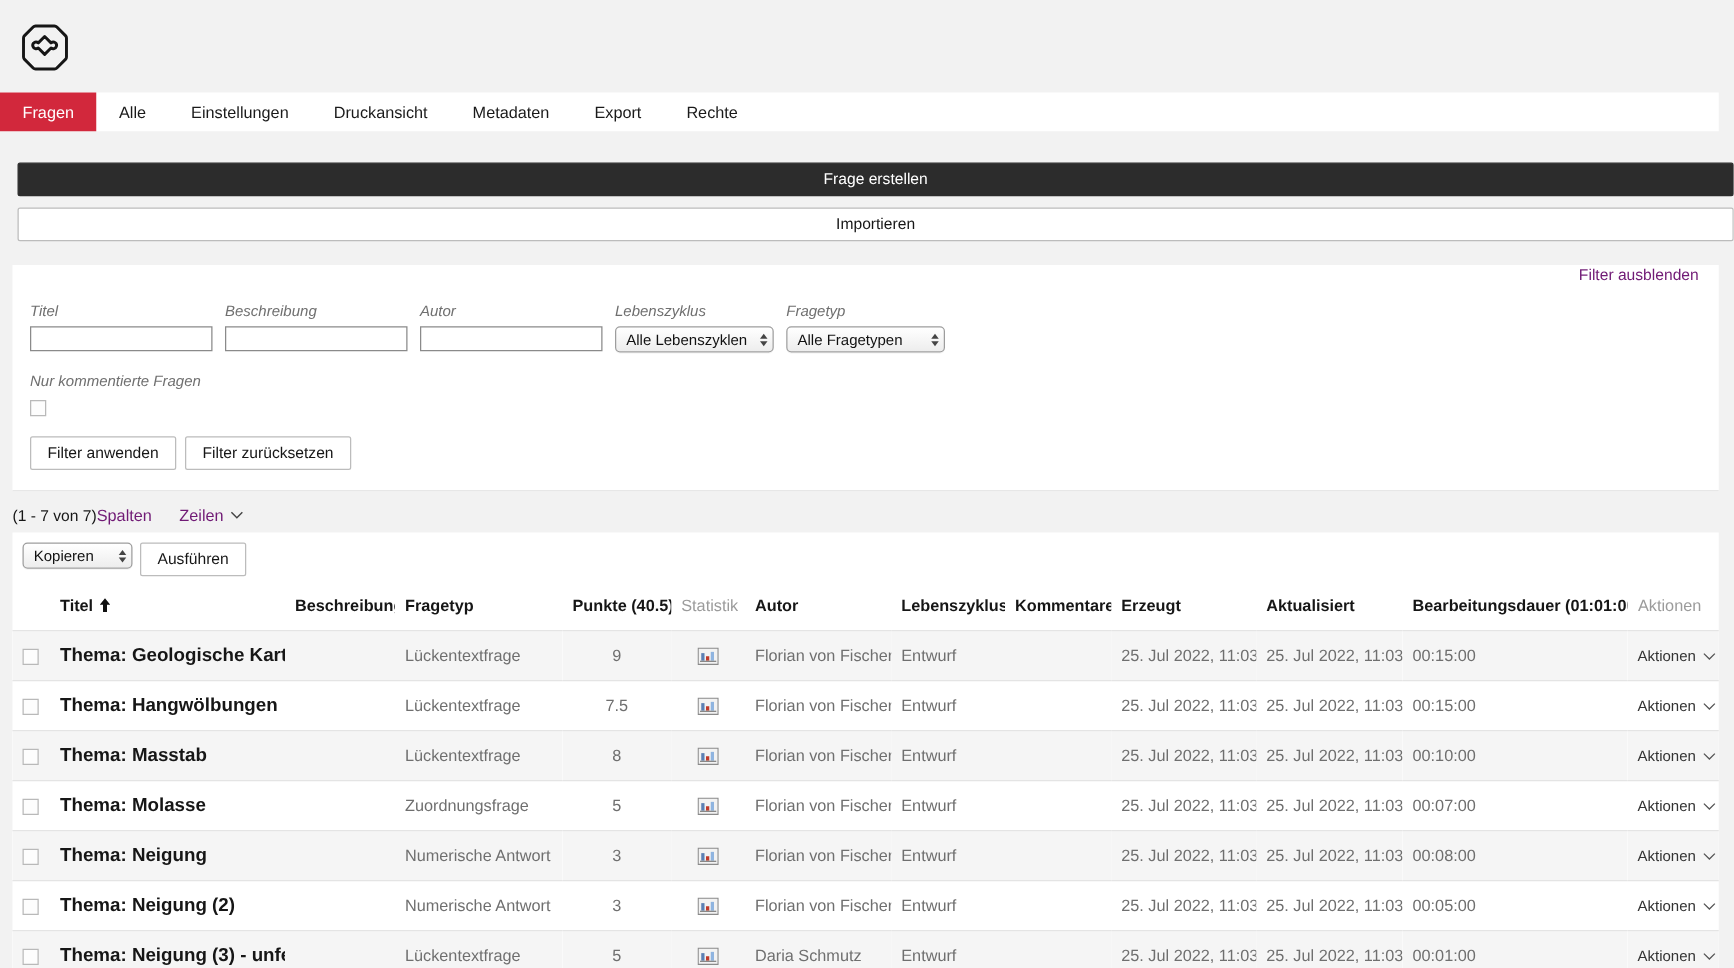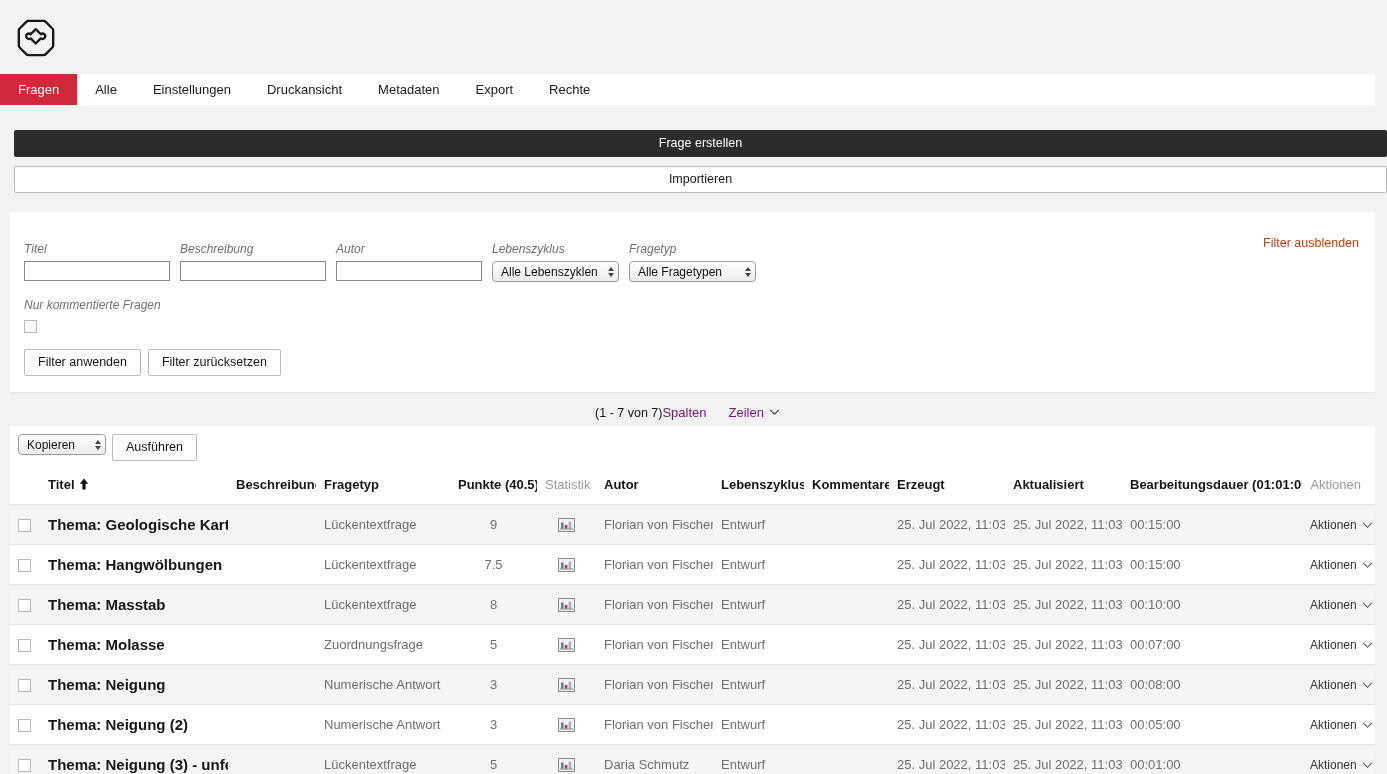--- a/index.html
+++ b/index.html
@@ -27,40 +27,40 @@
   .tab-bar{background:#fff;margin-right:12px;display:flex;align-items:stretch;height:31px;}
   .tab{display:flex;align-items:center;padding:0 18px;font-size:13px;color:#1a1a1a;cursor:pointer;}
   .tab.active{background:var(--accent);color:#fff;}
   
   .toolbar{padding:25px 0 0 14px;display:flex;gap:9px;flex-direction:column;}
   .btn{display:inline-block;border:1px solid var(--border);background:#fff;color:var(--text-dark);
        font-size:12.5px;font-family:inherit;padding:5px 13px;border-radius:2px;cursor:pointer;line-height:1.2;}
   .btn.primary{background:var(--dark-btn);border-color:var(--dark-btn);color:#fff;}
   
   .filter-panel{background:#fff;margin:19px 12px 0 10px;position:relative;padding:30px 14px 16px;border-bottom:1px solid #e7e7e7;}
-  .filter-hide{position:absolute;top:24px;right:16px;font-size:12.5px;color:#c2410c;cursor:pointer;}
+  .filter-hide{position:absolute;top:1px;right:16px;font-size:12.5px;color:#701a75;cursor:pointer;}
   .filter-fields{display:flex;gap:10px;align-items:flex-start;}
   .ffield{display:flex;flex-direction:column;}
   .ffield label{font-style:italic;font-size:12px;color:var(--text-grey);margin-bottom:5px;}
   .ffield input[type=text]{width:146px;height:20px;border:1px solid #8a8a8a;background:#fff;font-family:inherit;font-size:12px;padding:0 4px;}
   .mac-select{display:inline-flex;align-items:center;justify-content:space-between;
       border:1px solid #9d9d9d;border-radius:4px;height:21px;min-width:127px;
       background:linear-gradient(#ffffff,#ededed);padding:0 4px 0 8px;font-size:12px;color:#111;cursor:pointer;
       box-shadow:0 1px 0 rgba(0,0,0,.04);}
   .sel-arrows{display:flex;flex-direction:column;align-items:center;line-height:0;margin-left:10px;}
   .sel-arrows i{display:block;width:0;height:0;border-left:3.5px solid transparent;border-right:3.5px solid transparent;}
   .sel-arrows i.up{border-bottom:4px solid #444;margin-bottom:2px;}
   .sel-arrows i.down{border-top:4px solid #444;}
   .checkbox{display:inline-block;width:13px;height:13px;border:1px solid #b9b9b9;background:#fdfdfd;vertical-align:middle;cursor:pointer;}
   .commented-block{margin-top:16px;}
   .commented-block .clabel{font-style:italic;font-size:12px;color:var(--text-grey);}
   .commented-block .checkbox{margin-top:8px;}
   .filter-actions{margin-top:16px;display:flex;gap:7px;}
   
-  .table-ctrl{display:flex;justify-content:center;align-items:flex-end;margin:12px 22px 0 10px;font-size:12.5px;}
+  .table-ctrl{display:flex;justify-content:flex-start;align-items:flex-end;margin:12px 22px 0 10px;font-size:12.5px;}
   .table-ctrl .right{display:flex;gap:22px;align-items:center;font-size:13px;}
   .link-like{cursor:pointer;color:#701a75;display:inline-flex;align-items:center;gap:5px;}
   .chev{width:11px;height:7px;display:inline-block;}
   
   .table-panel{background:#fff;margin:6px 12px 0 10px;padding:8px 0 10px;}
   .bulk-bar{display:flex;gap:6px;align-items:flex-start;padding:0 0 4px 8px;}
   .bulk-bar .mac-select{min-width:88px;}
   table{width:100%;border-collapse:collapse;font-size:13px;table-layout:fixed;}
   th{font-weight:700;text-align:left;padding:12px 8px 12px 8px;color:var(--text-dark);white-space:nowrap;overflow:hidden;}
   th.muted{color:var(--text-muted);font-weight:400;}

